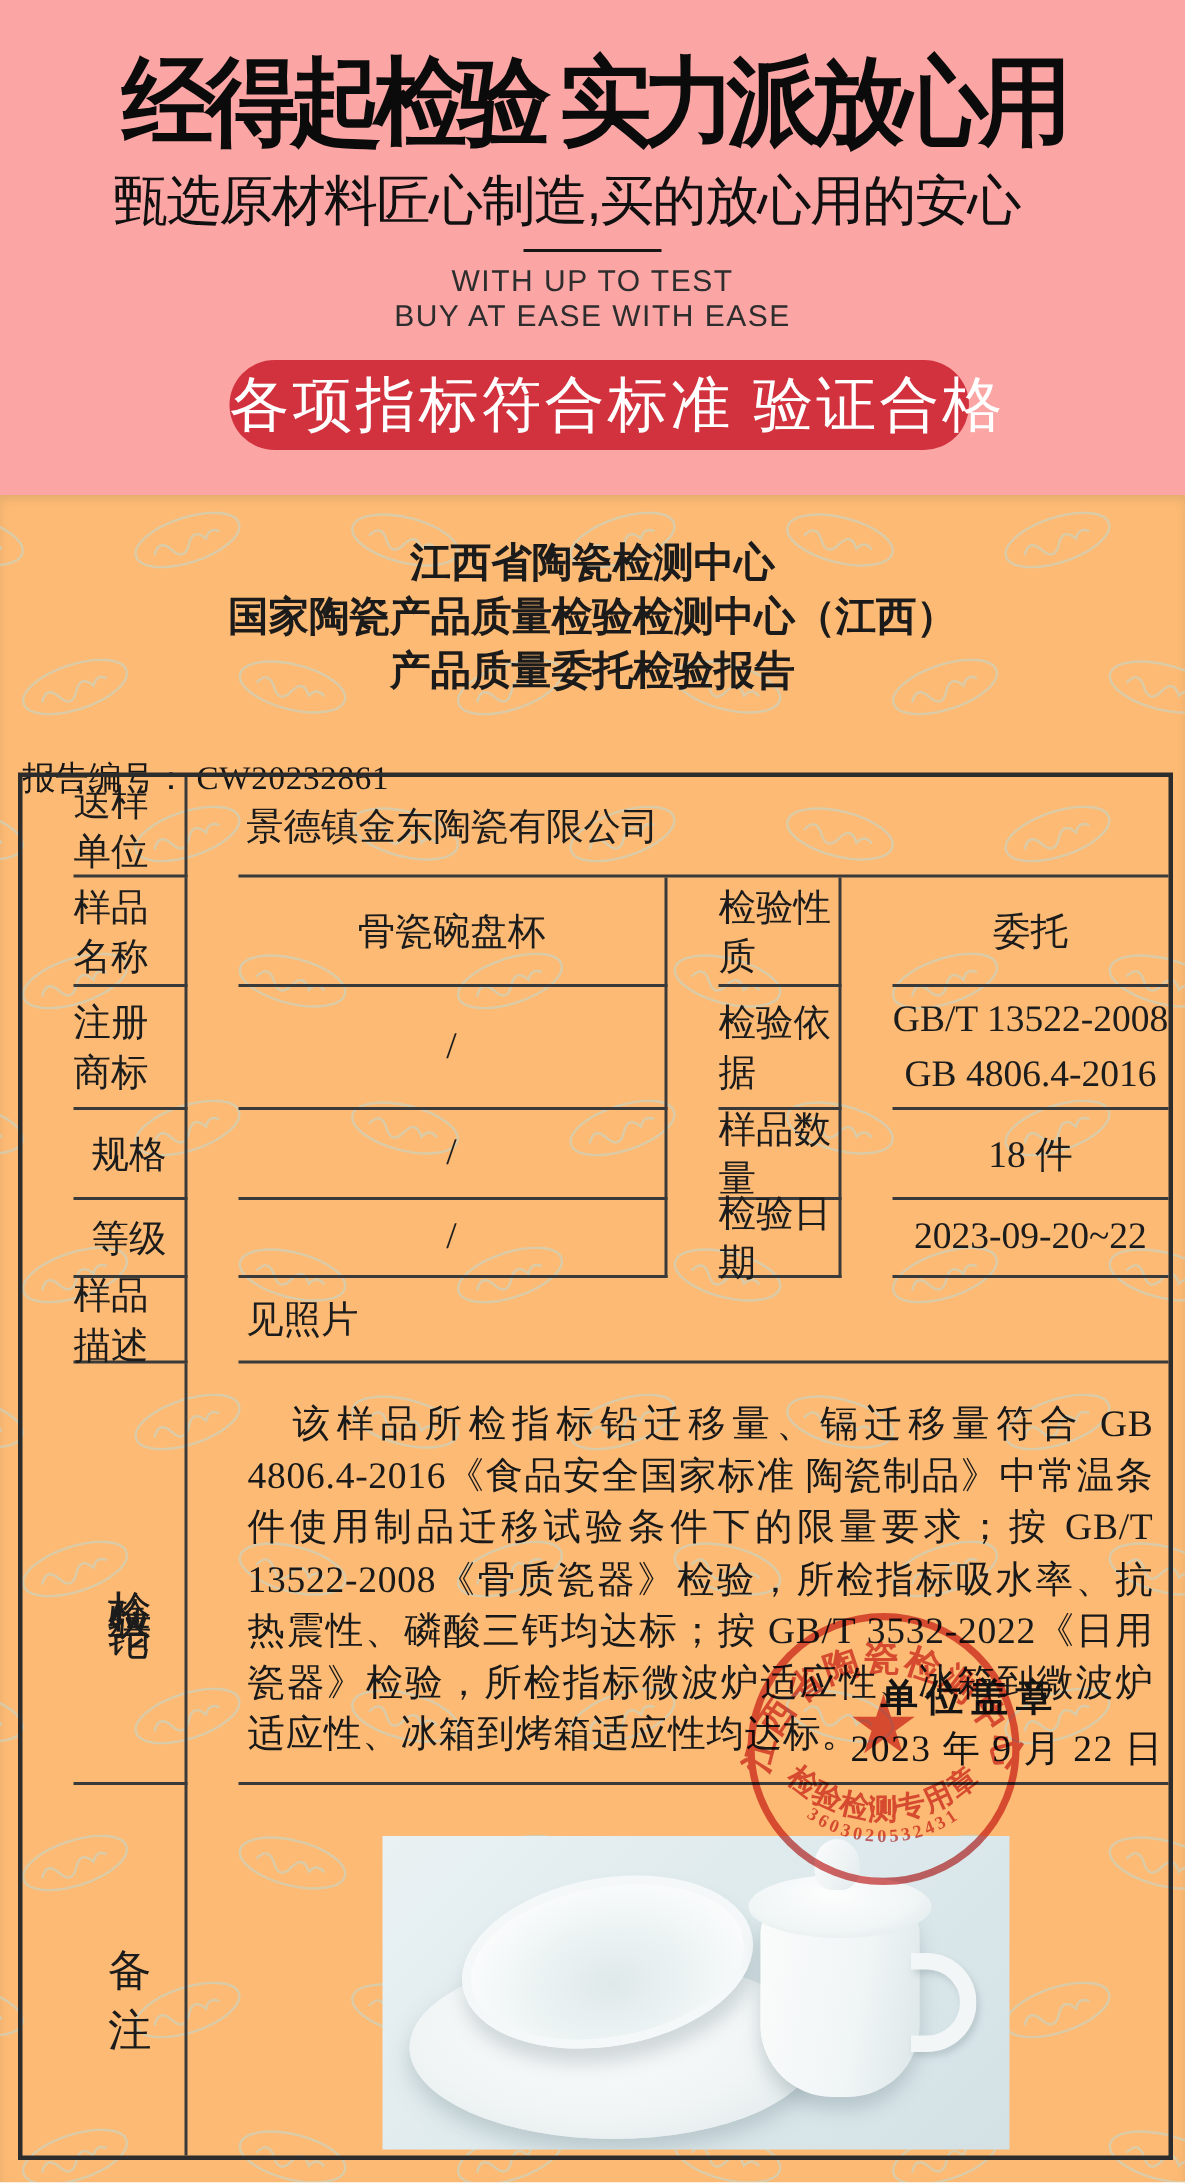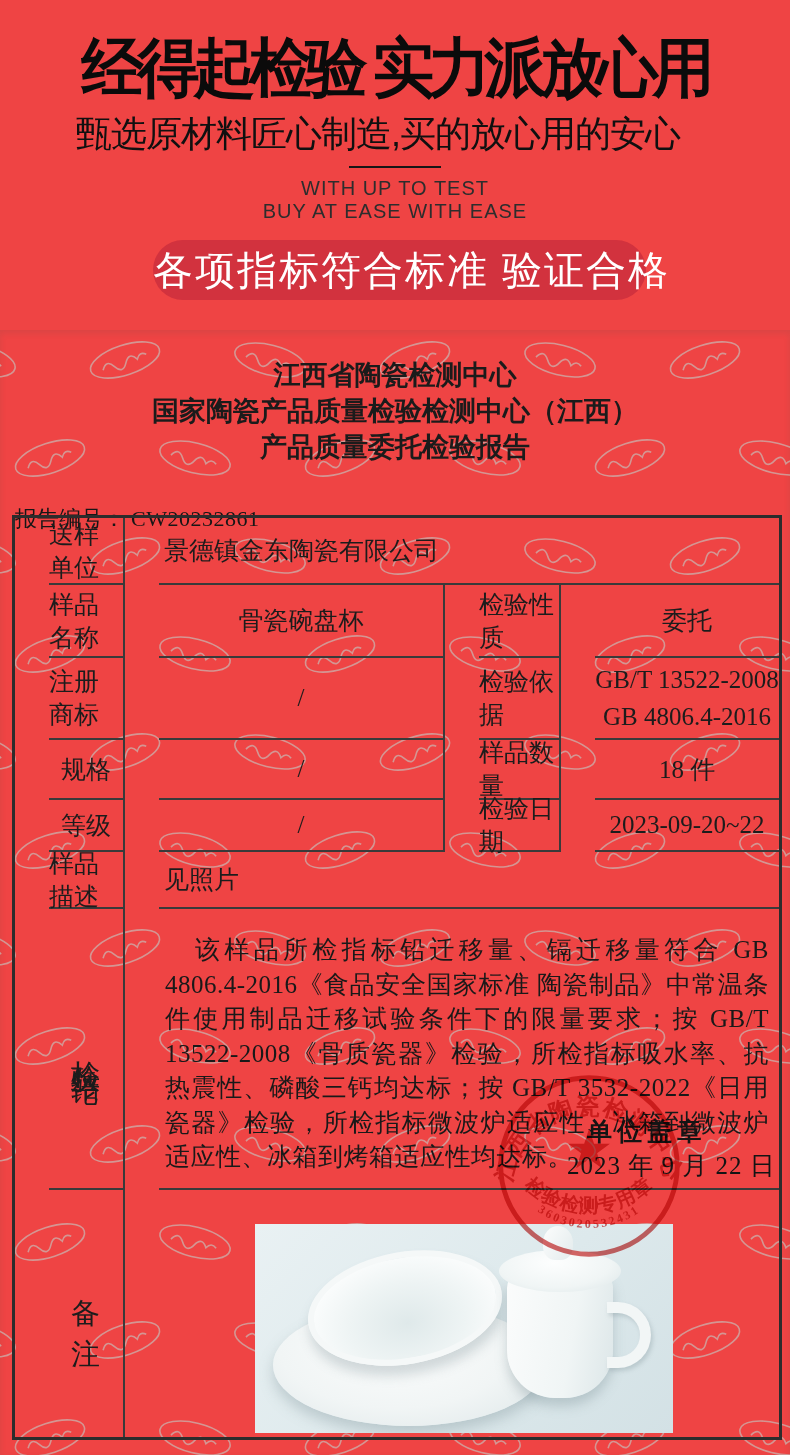--- a/index.html
+++ b/index.html
@@ -1,36 +1,36 @@
 <!DOCTYPE html>
 <html><head>
 <meta charset="utf-8">
 <style>
   html,body { margin:0; padding:0; background:#ffffff; }
   .page {
     position:relative; width:790px; height:1455px; overflow:hidden;
     background:#ffffff; font-family:"Liberation Serif", serif; color:#1e1e1e;
   }
   
-  .hero { position:absolute; top:0; left:0; width:790px; height:330px; background:#ef4444;
+  .hero { position:absolute; top:0; left:0; width:790px; height:330px; background:#fca5a5;
           font-family:"Liberation Sans", sans-serif; text-align:center; }
   .hero-title { position:absolute; top:26px; left:0; width:790px; margin:0;
                 font-size:62px; font-weight:900; color:#0b0b0b; letter-spacing:-6px;
                 transform:scaleY(1.04); white-space:nowrap; }
   .hero-sub { position:absolute; top:110px; left:0; width:756px; margin:0;
               font-size:36px; font-weight:500; color:#101010; letter-spacing:-1px; white-space:nowrap; }
   .hero-divider { position:absolute; top:166px; left:349px; width:92px; height:2px; background:#161616; }
   .hero-eng { position:absolute; top:177px; left:0; width:790px; margin:0;
               font-size:20px; line-height:23px; font-weight:500; color:#2d2d2d; letter-spacing:1px; }
   .hero-banner { position:absolute; top:240px; left:153px; width:493px; height:60px;
                  border-radius:31px; color:#fff; font-size:40px; line-height:60px;
                  font-weight:400; letter-spacing:2px; text-align:center; white-space:nowrap; }
   
   .doc { position:absolute; top:330px; left:0; width:790px; height:1125px;
-         background:#ef4444; box-shadow:inset 0 3px 6px rgba(60,80,75,.12); }
+         background:#fdba74; box-shadow:inset 0 3px 6px rgba(60,80,75,.12); }
   .wm-layer { position:absolute; top:0; left:0; z-index:0; }
   .doc-head { position:absolute; top:27px; left:0; width:790px; z-index:2;
               text-align:center; font-weight:700; font-size:27px; line-height:36px; color:#1b1b1b; }
   .doc-head p { margin:0; }
   .report-no { position:absolute; top:152px; left:15px; z-index:2; font-size:22px; color:#161616; }
   .report-no .no-val { font-family:"Liberation Serif", serif; margin-left:6px; letter-spacing:.5px; }
   
   .rtable { position:absolute; top:185px; left:12px; width:770px; z-index:2;
             border:3px solid #2c2c2c; box-sizing:border-box;
             display:grid; grid-template-columns:110px 320px 116px 218px;

